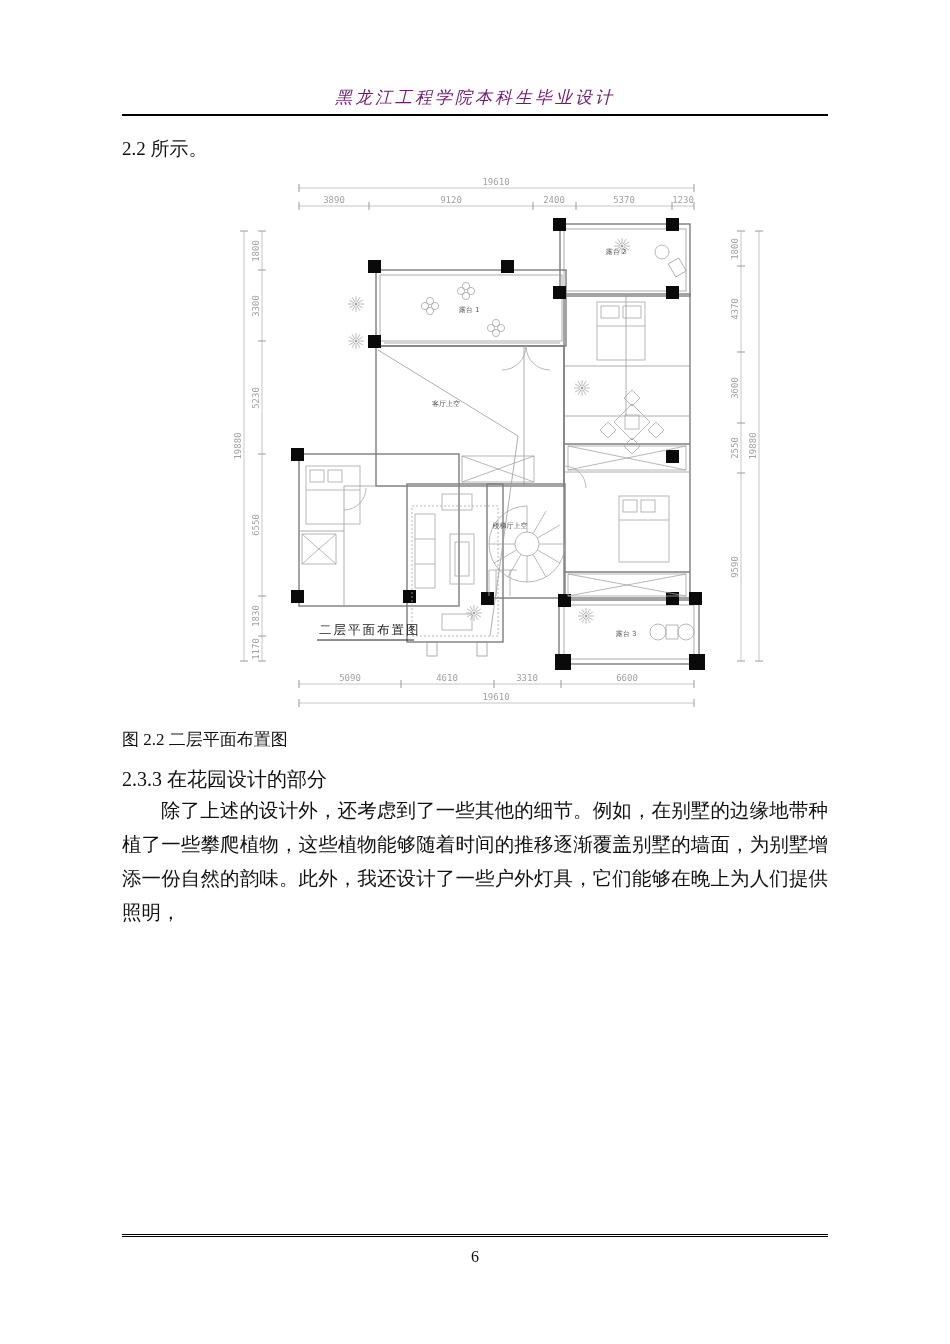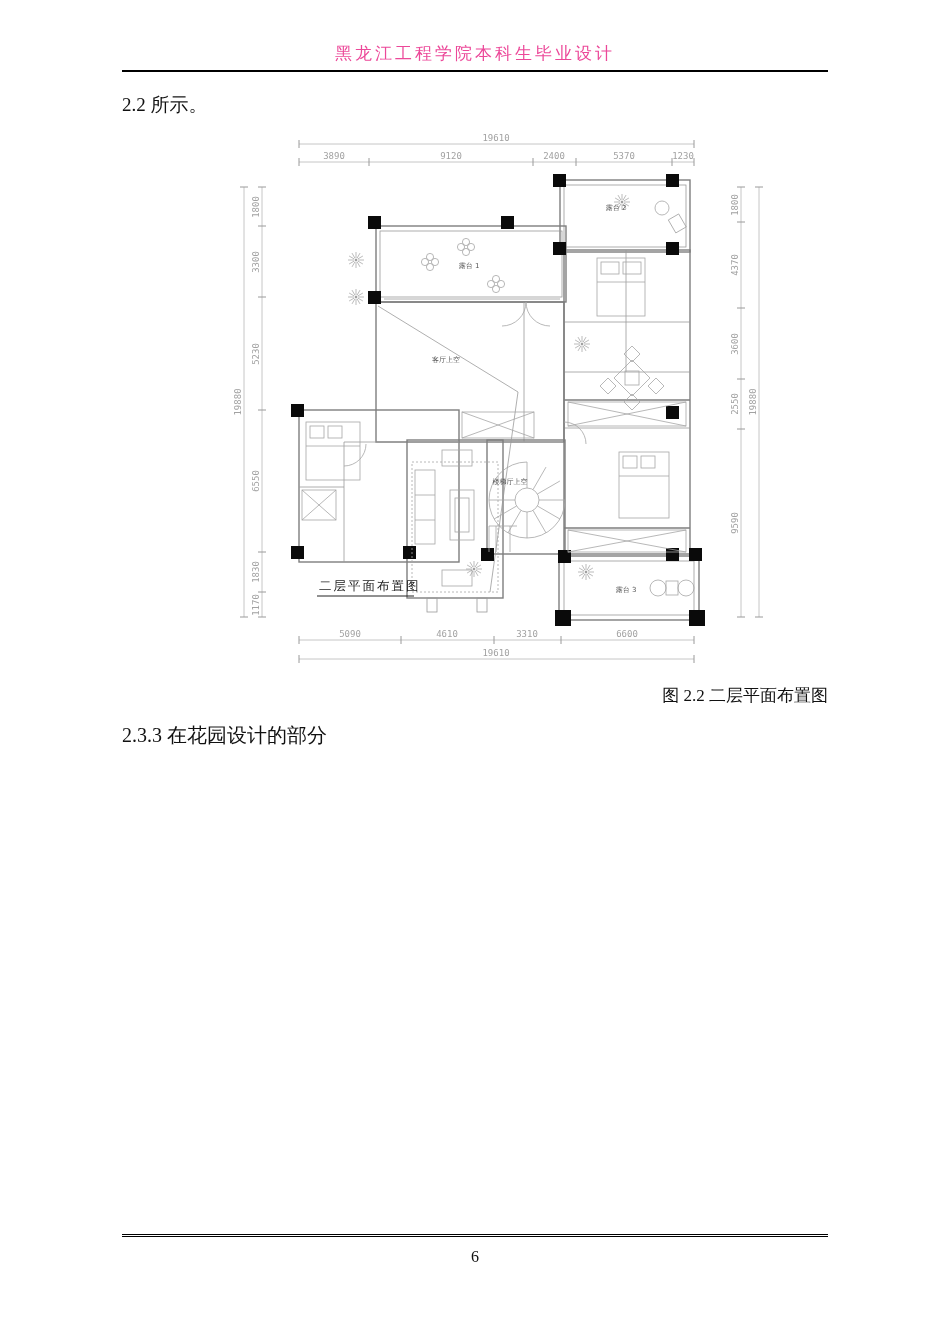--- a/index.html
+++ b/index.html
@@ -3,27 +3,27 @@
 <meta charset="utf-8">
 <style>
   html,body{margin:0;padding:0;background:#e8e8e8;}
   .page{
     width:950px;height:1344px;background:#ffffff;position:relative;
     margin:0 auto;font-family:"Liberation Serif","DejaVu Serif",serif;color:#111;
     overflow:hidden;
   }
   .content{position:absolute;left:122px;width:706px;top:0;}
   .doc-header{
-    padding-top:42px;text-align:center;font-size:17px;letter-spacing:3px;
-    padding-bottom:5px;border-bottom:2.5px solid #000;color:#ec4899;
+    padding-top:86px;text-align:center;font-size:17px;letter-spacing:3px;
+    padding-bottom:5px;border-bottom:2.5px solid #000;color:#701a75;font-style:italic;
   }
   .intro{margin-top:20px;font-size:19px;}
   .figure-wrap{margin-top:14px;}
   .figure-wrap svg{display:block;margin-left:112px;}
-  .figure-caption{text-align:right;font-size:17px;margin-top:12px;color:#111;}
+  .figure-caption{text-align:left;font-size:17px;margin-top:12px;color:#111;}
   .section-heading{margin-top:13px;font-size:20px;line-height:30px;}
   .para{font-size:19.5px;line-height:34px;text-align:justify;text-indent:2em;margin:0;}
   .footer-rule{position:absolute;left:122px;width:706px;top:1234px;border-top:3px double #000;}
   .page-number{position:absolute;left:122px;width:706px;top:1248px;text-align:center;font-size:16px;}
   
   .dimline{stroke:#b8b8b8;stroke-width:0.8;fill:none;}
   .tick{stroke:#9a9a9a;stroke-width:1;}
   .dimtext{font-family:"DejaVu Sans Mono",monospace;font-size:9px;fill:#a2a2a2;}
   .wall{stroke:#7e7e7e;stroke-width:1.4;fill:none;}
   .wall2{stroke:#9a9a9a;stroke-width:0.8;fill:none;}
@@ -300,17 +300,18 @@
           <text class="roomlabel" x="212" y="230" text-anchor="middle">客厅上空</text>
           <text class="roomlabel" x="276" y="352" text-anchor="middle">楼梯厅上空</text>
           <text class="plantitle" x="85" y="458">二层平面布置图</text>
           <line x1="83" y1="464" x2="180" y2="464" stroke="#222" stroke-width="1"></line>
         </g>
       </svg>
     </div>
 
     <div class="figure-caption">图 2.2 二层平面布置图</div>
     <div class="section-heading">2.3.3 在花园设计的部分</div>
+    <p class="para">除了上述的设计外，还考虑到了一些其他的细节。例如，在别墅的边缘地带种植了一些攀爬植物，这些植物能够随着时间的推移逐渐覆盖别墅的墙面，为别墅增添一份自然的韵味。此外，我还设计了一些户外灯具，它们能够在晚上为人们提供照明，</p>
   </div>
 
   <div class="footer-rule"></div>
   <div class="page-number">6</div>
 </div>
 
 </body></html>

